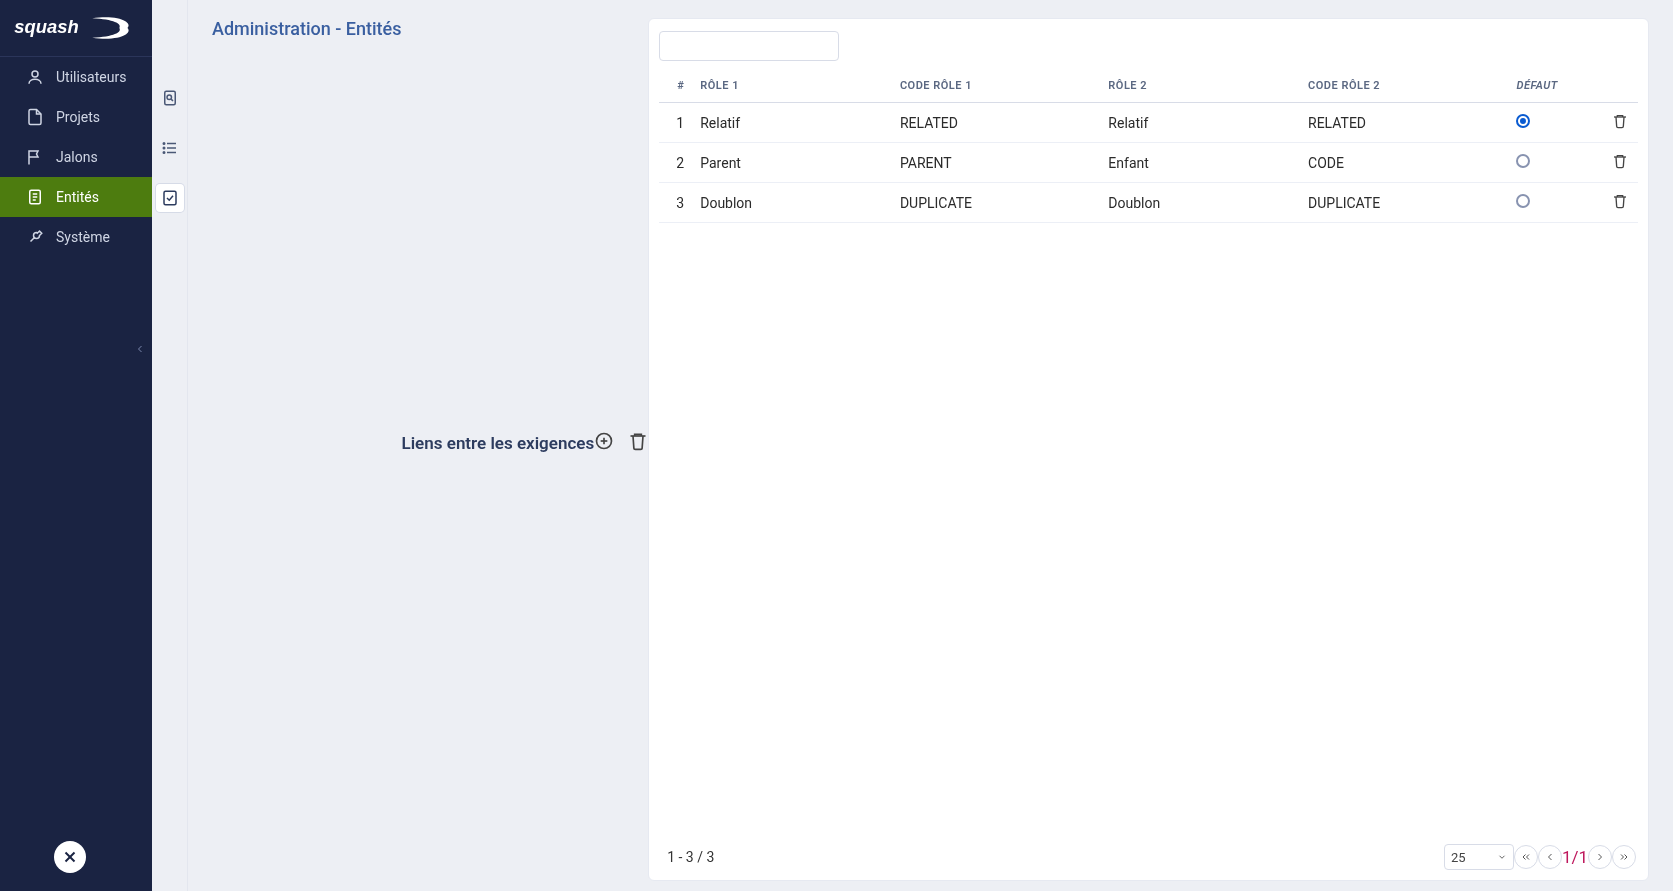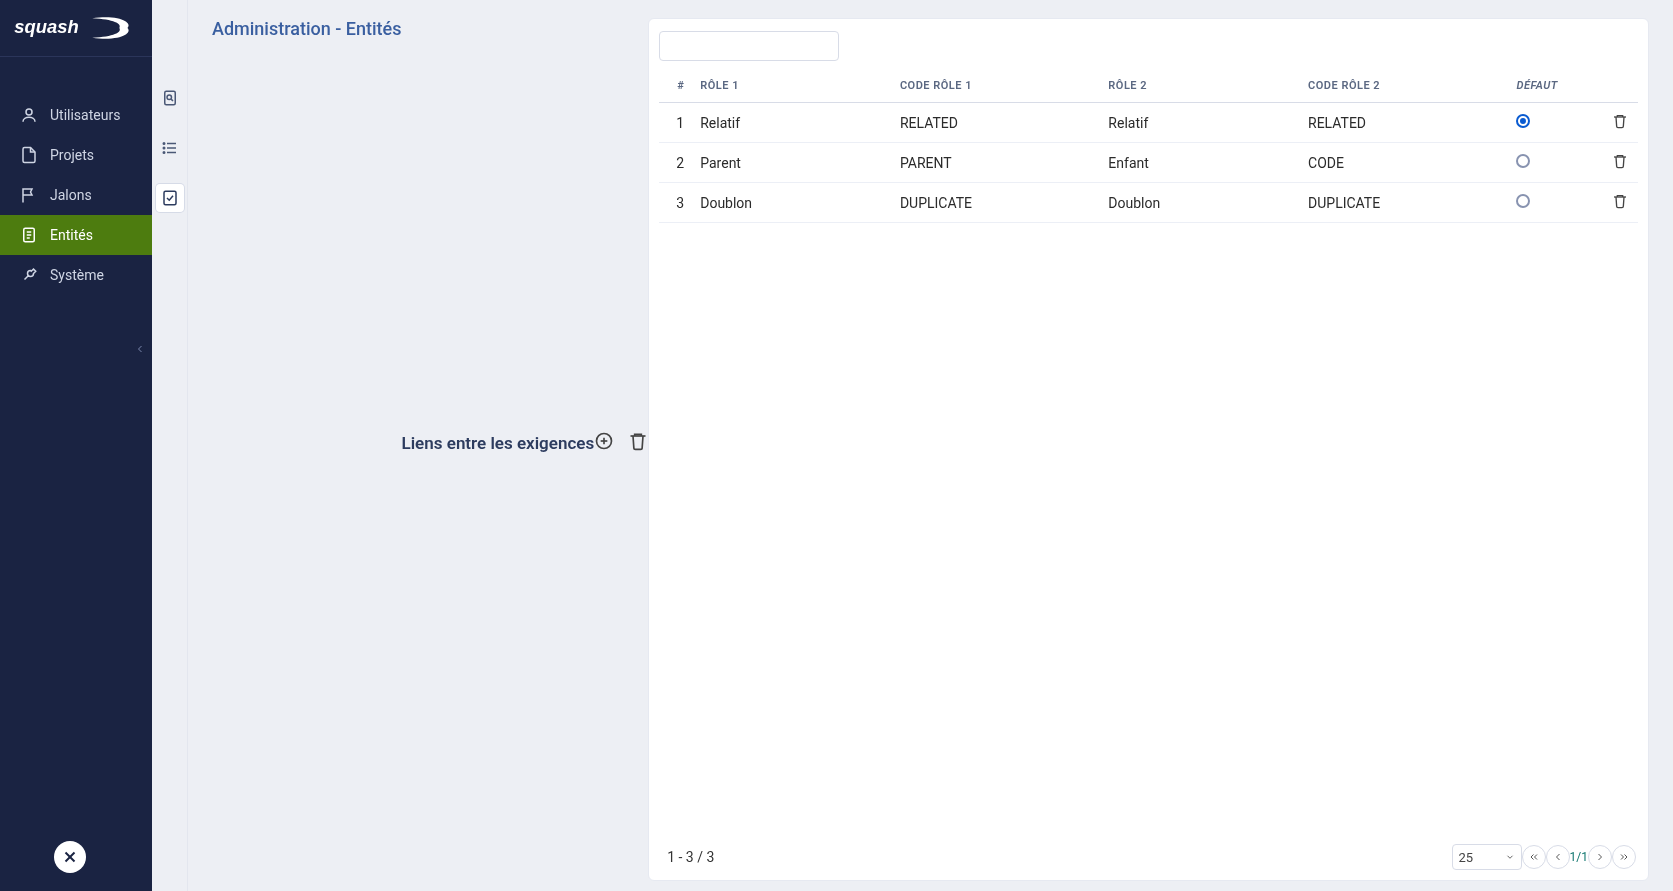--- a/index.html
+++ b/index.html
@@ -7,36 +7,35 @@
   body { display: flex; overflow: hidden; }
 
   
   .nav {
     width: 152px;
     background: #1a2342;
     color: #cfd5e4;
     display: flex;
     flex-direction: column;
     position: relative;
-    gap: 38px;
   }
   .brand {
     height: 57px;
     display: flex;
     align-items: center;
     justify-content: center;
     border-bottom: 1px solid #2b355a;
   }
   .brand svg { width: 130px; height: 36px; }
   .nav-items { flex: 1; }
   .nav-item {
     display: flex;
     align-items: center;
     gap: 12px;
-    padding: 11px 20px;
+    padding: 11px 26px;
     cursor: pointer;
     font-size: 14px;
   }
   .nav-item.active { background: #4d7c0f; color: #fff; }
   .nav-item svg { width: 18px; height: 18px; flex-shrink: 0; }
   .nav-collapse {
     position: absolute;
     right: 6px;
     top: 340px;
     cursor: pointer;
@@ -207,21 +206,21 @@
   }
   .pg-btn {
     width: 24px; height: 24px;
     border: 1px solid #d8dce7;
     border-radius: 50%;
     display: flex; align-items: center; justify-content: center;
     cursor: pointer;
     color: #555;
   }
   .pg-btn svg { width: 12px; height: 12px; }
-  .pg-txt { font-size: 12px; color: #0f766e; }
+  .pg-txt { font-size: 17px; color: #be185d; }
 </style>
 </head>
 <body>
 
 <nav class="nav">
   <div class="brand">
     <svg viewBox="0 0 240 60">
       <text x="6" y="40" font-family="Arial,sans-serif" font-size="34" font-weight="bold" font-style="italic" fill="#ffffff">squash</text>
       <path d="M150 12 C200 5 225 20 215 30 C225 40 200 55 150 48 C190 46 205 38 200 30 C205 22 190 14 150 12 Z" fill="#ffffff"></path>
     </svg>

